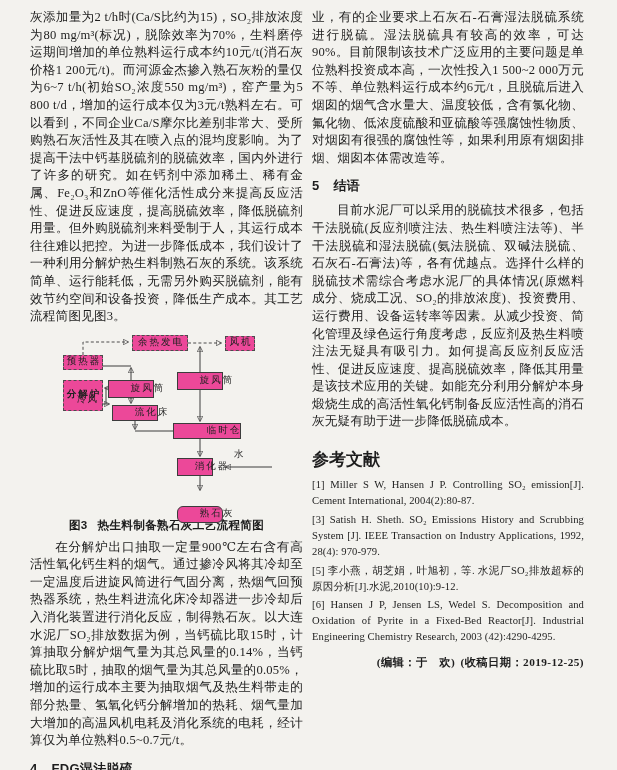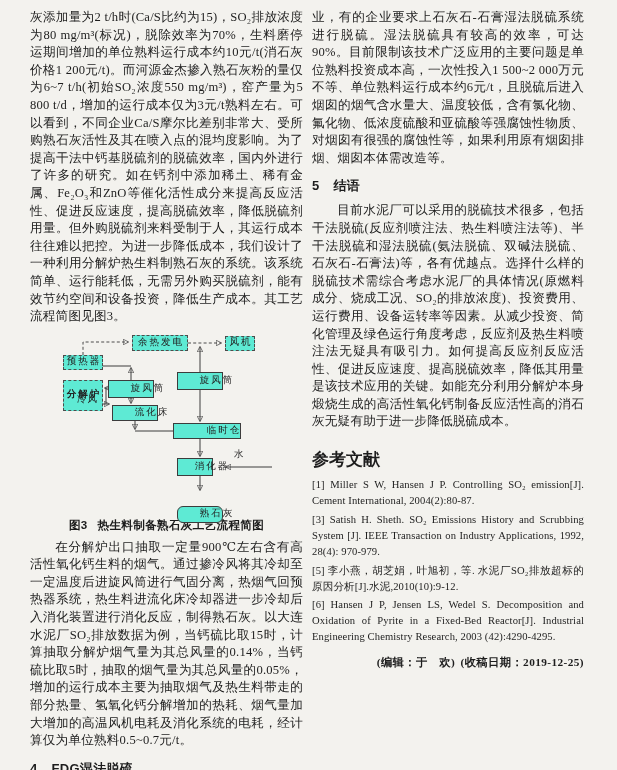--- a/index.html
+++ b/index.html
@@ -41,21 +41,21 @@
   .flow{
     position:relative;
     width:273px;height:184px;
   }
   .node{
     position:absolute;
     box-sizing:border-box;
     display:flex;align-items:center;justify-content:center;
     font-size:9.5px;line-height:1;
     letter-spacing:2px;
-    background:#5eead4;
+    background:#ec4899;
     color:#222;
     white-space:nowrap;
     padding-left:2px;
   }
   .node.solid{border:1px solid #3c3c3c;padding-left:34px;}
   .node.dashed{border:1px dashed #4c4c4c;}
   .flabel{
     position:absolute;font-size:9.5px;letter-spacing:1px;color:#222;line-height:1;
   }
   svg.wires{position:absolute;left:0;top:0;}

